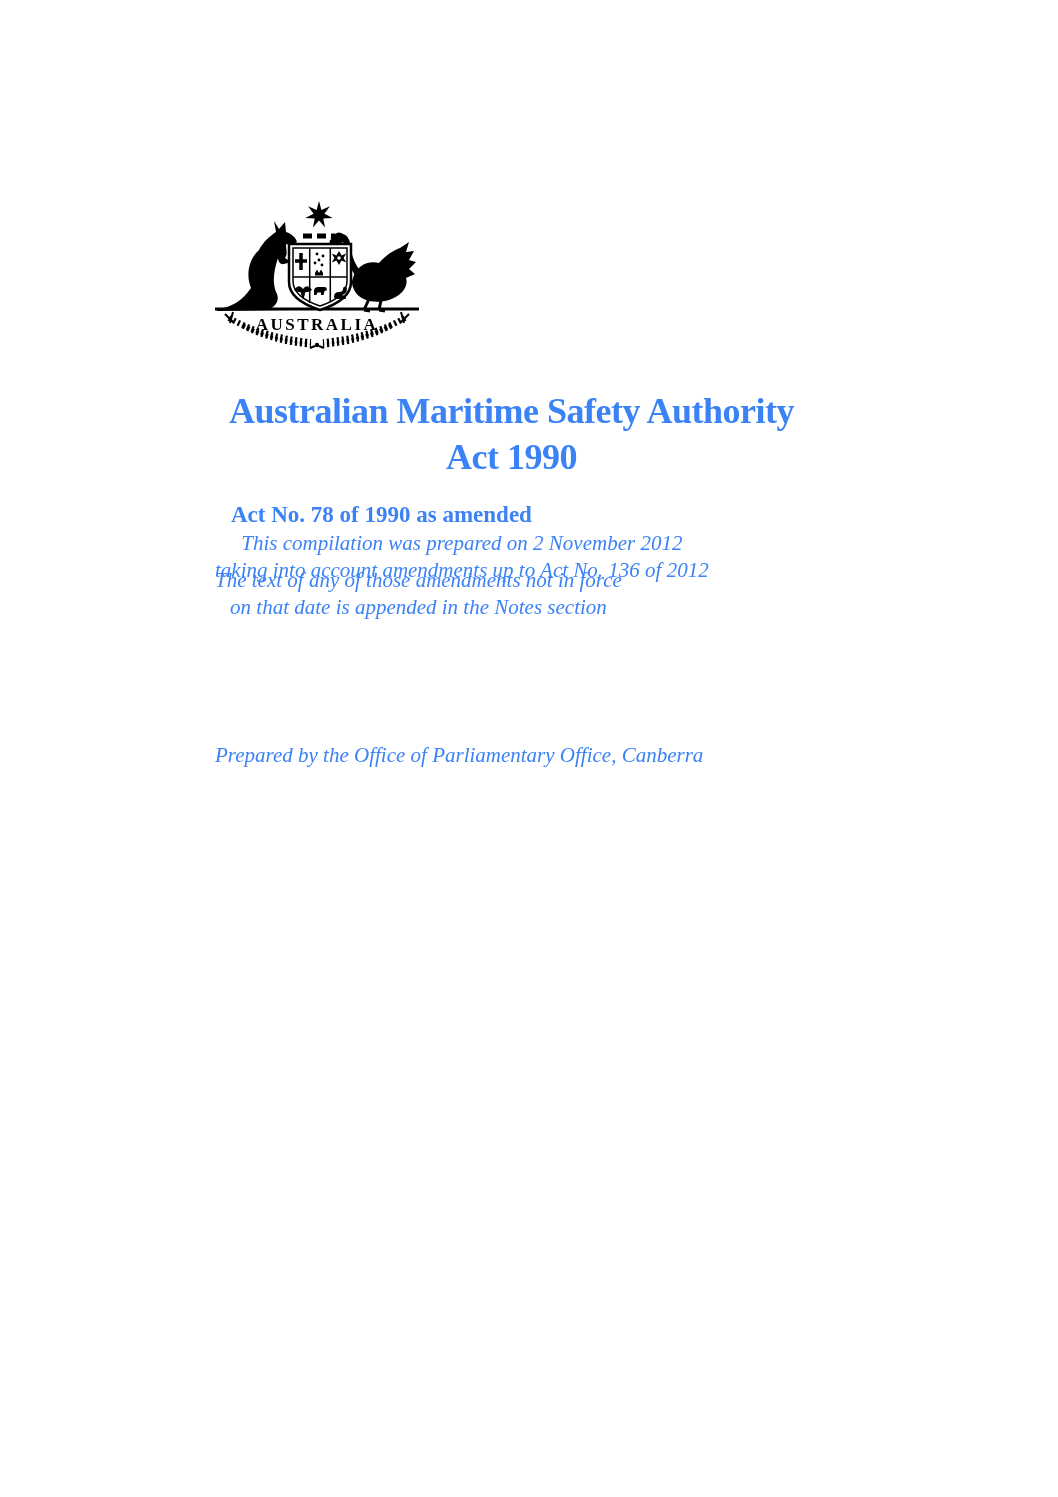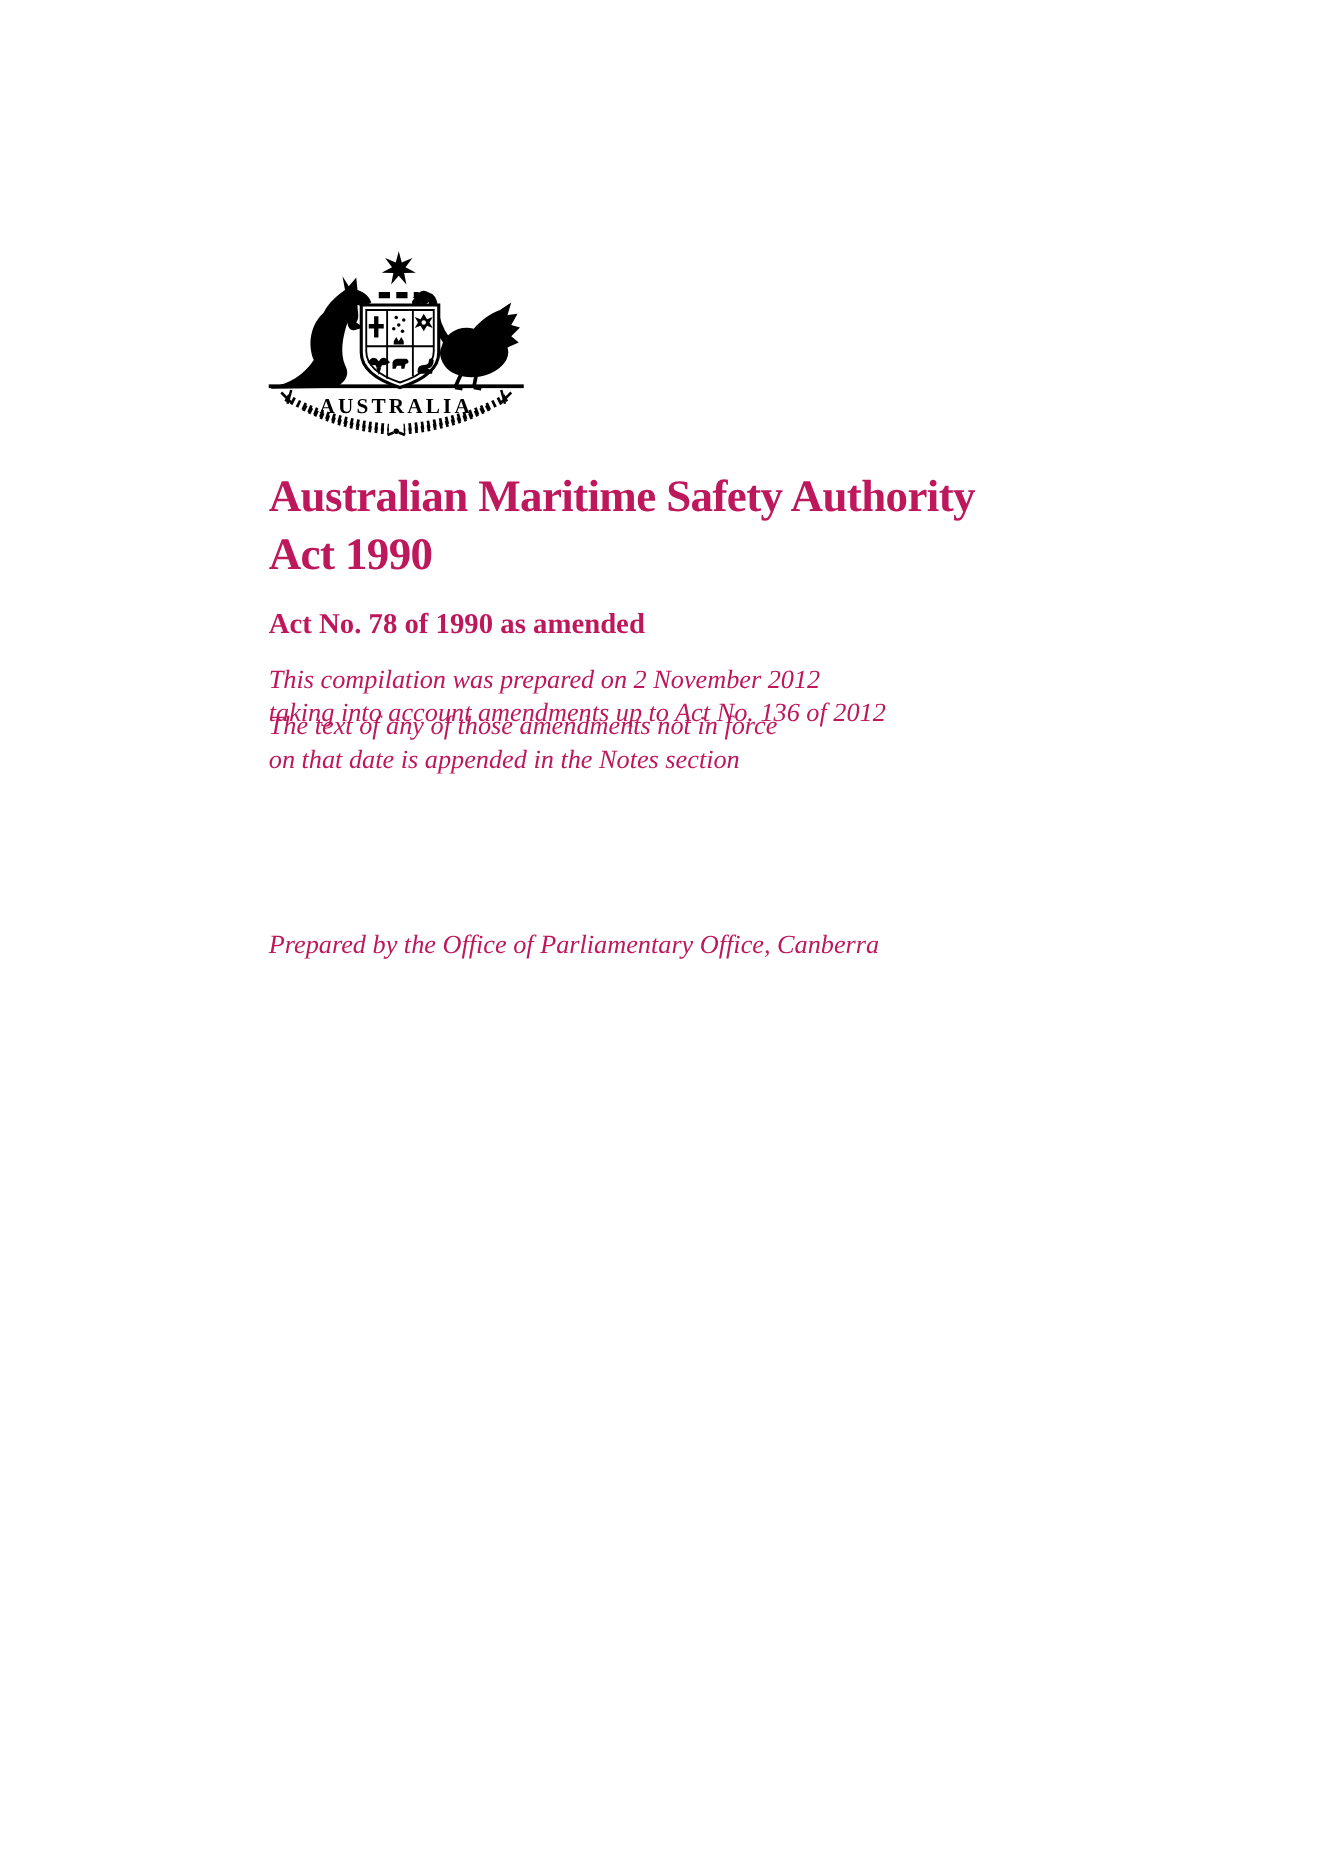--- a/index.html
+++ b/index.html
@@ -1,47 +1,48 @@
 <!DOCTYPE html>
 <html><head>
 <meta charset="utf-8">
 <style>
   html, body { margin: 0; padding: 0; background: #ffffff; }
   .page {
     position: relative;
     width: 1058px;
     height: 1497px;
     background: #ffffff;
-    color: #be185d;
+    color: #3b82f6;
     font-family: "Liberation Serif", serif;
     overflow: hidden;
+    text-align: center;
   }
   .crest {
     position: absolute;
     left: 213px;
     top: 198px;
     width: 208px;
     height: 152px;
   }
   .title {
     position: absolute;
     left: 215px;
     top: 374px;
-    margin: 0;
+    margin: 14px;
     font-size: 36px;
     font-weight: bold;
     line-height: 46px;
     letter-spacing: -0.5px;
     white-space: pre-line;
   }
   .subtitle {
     position: absolute;
     left: 215px;
     top: 486px;
-    margin: 0;
+    margin: 16px;
     font-size: 23px;
     font-weight: bold;
     white-space: pre-line;
   }
   .para {
     position: absolute;
     left: 215px;
     margin: 0;
     font-size: 21px;
     line-height: 27px;

